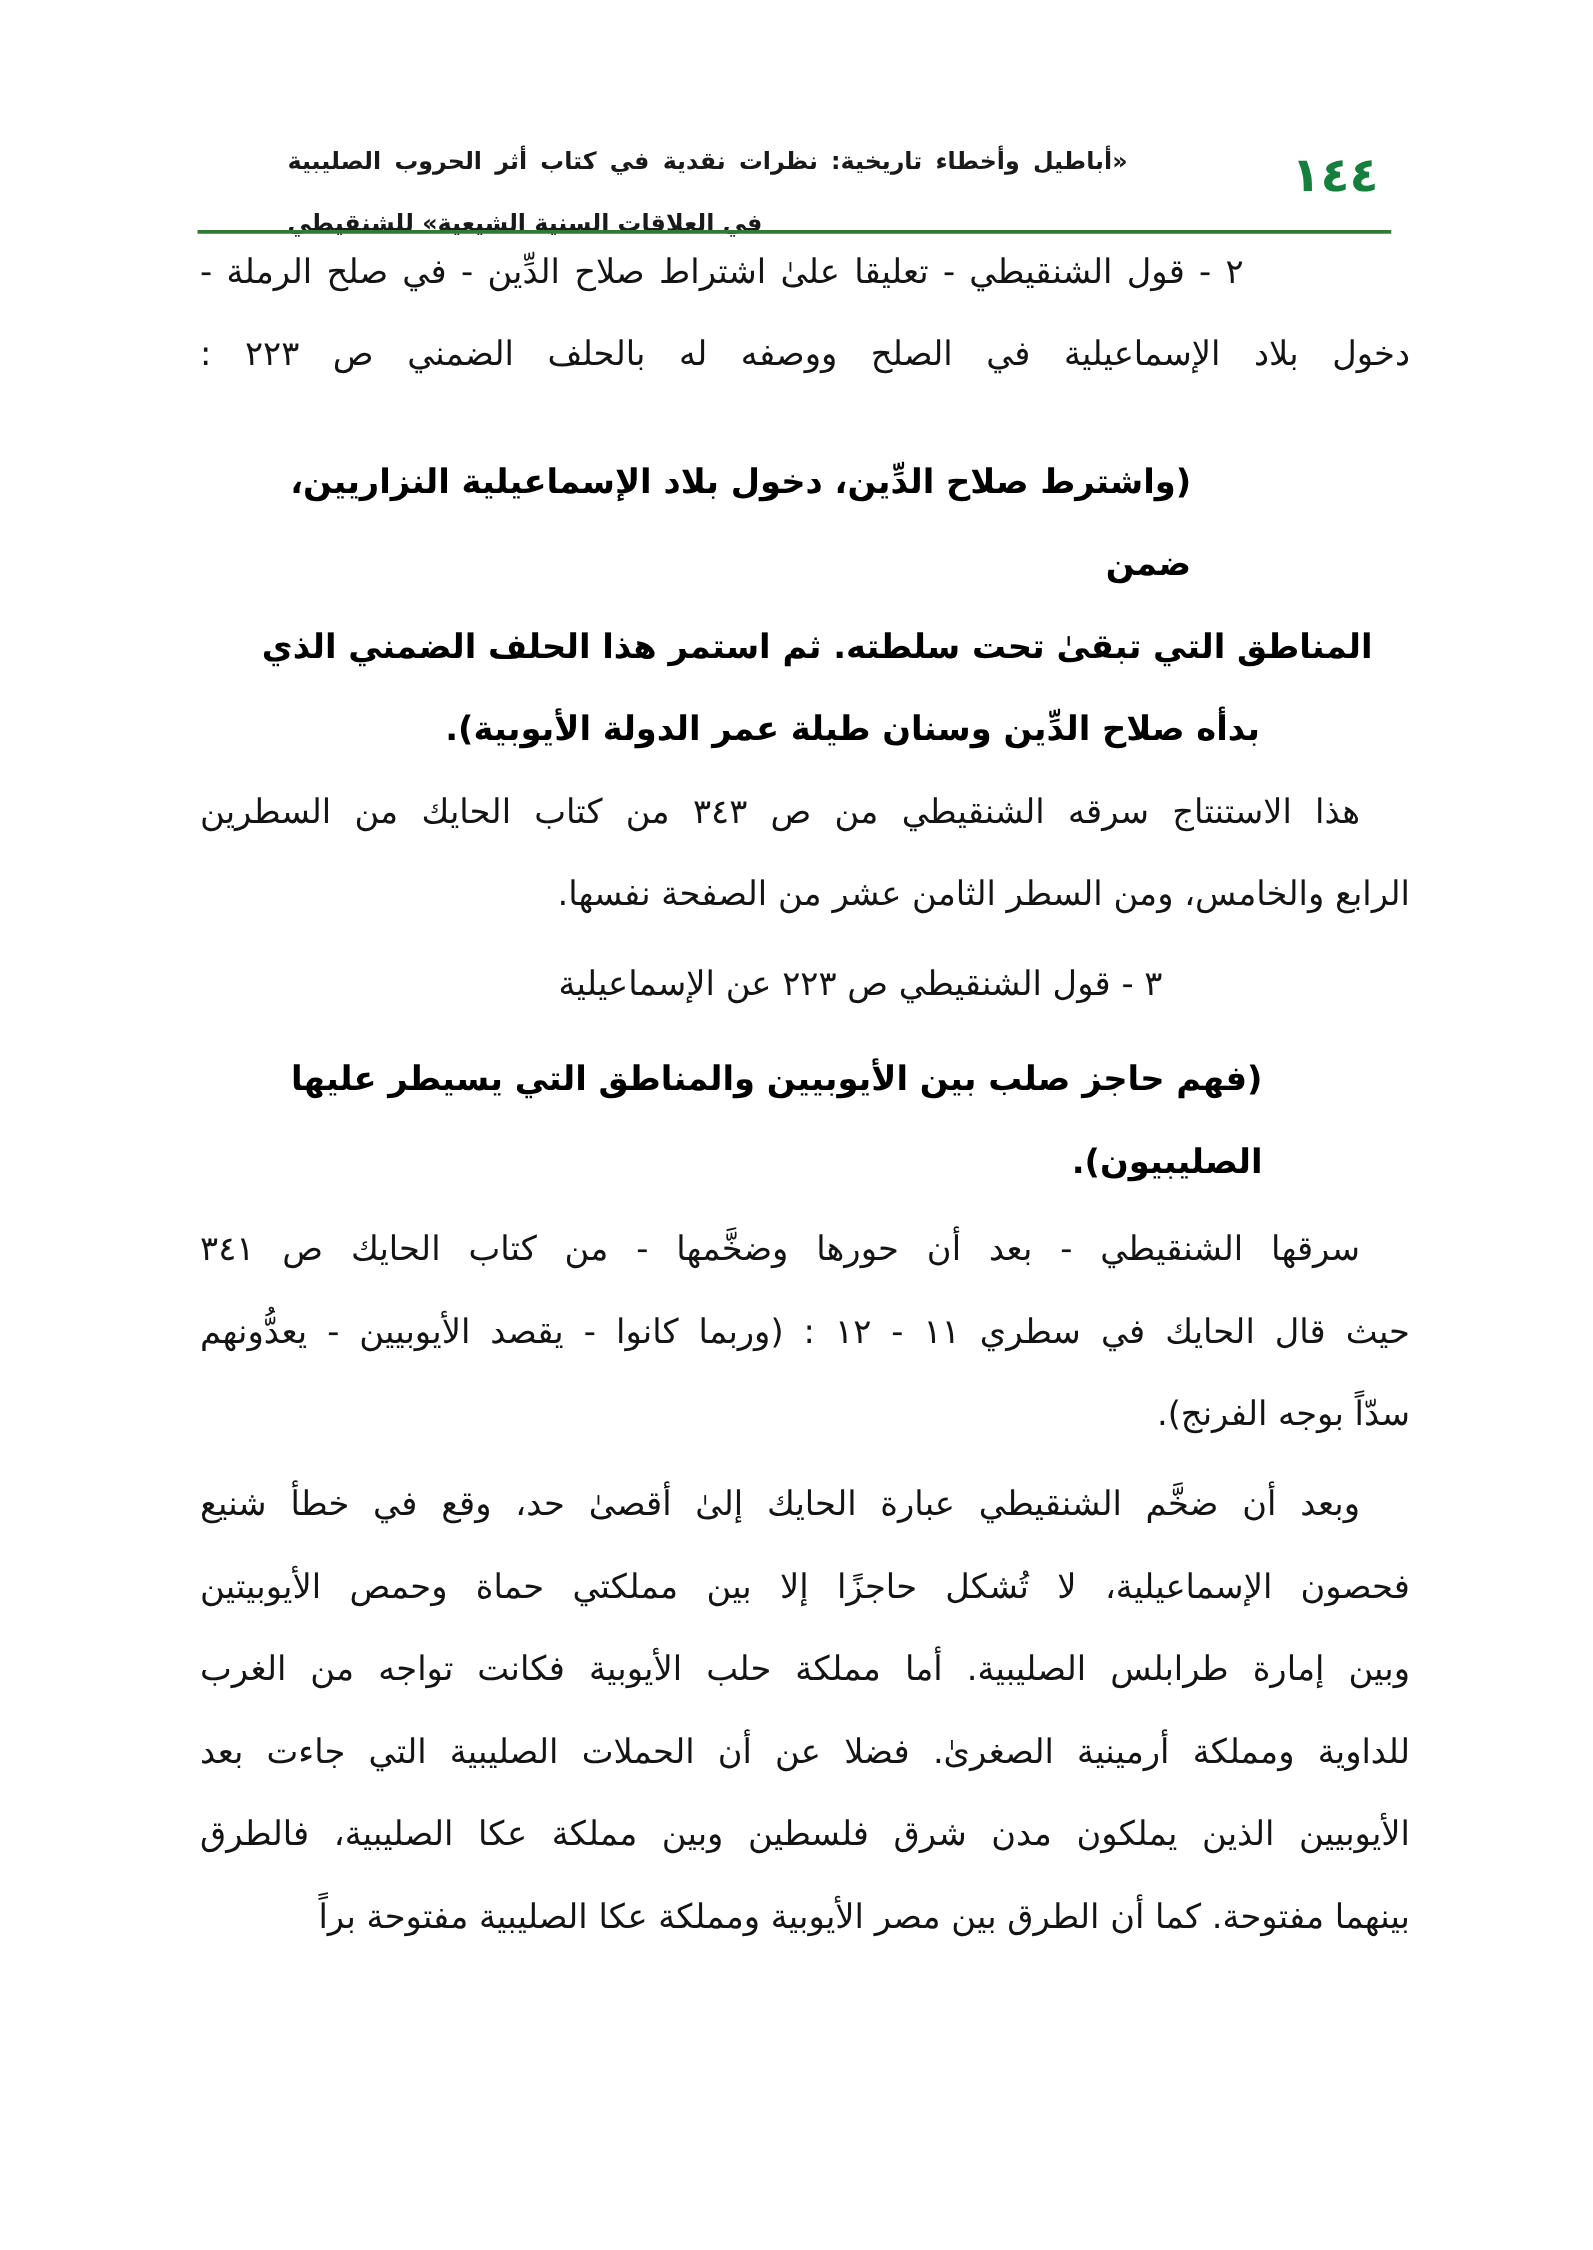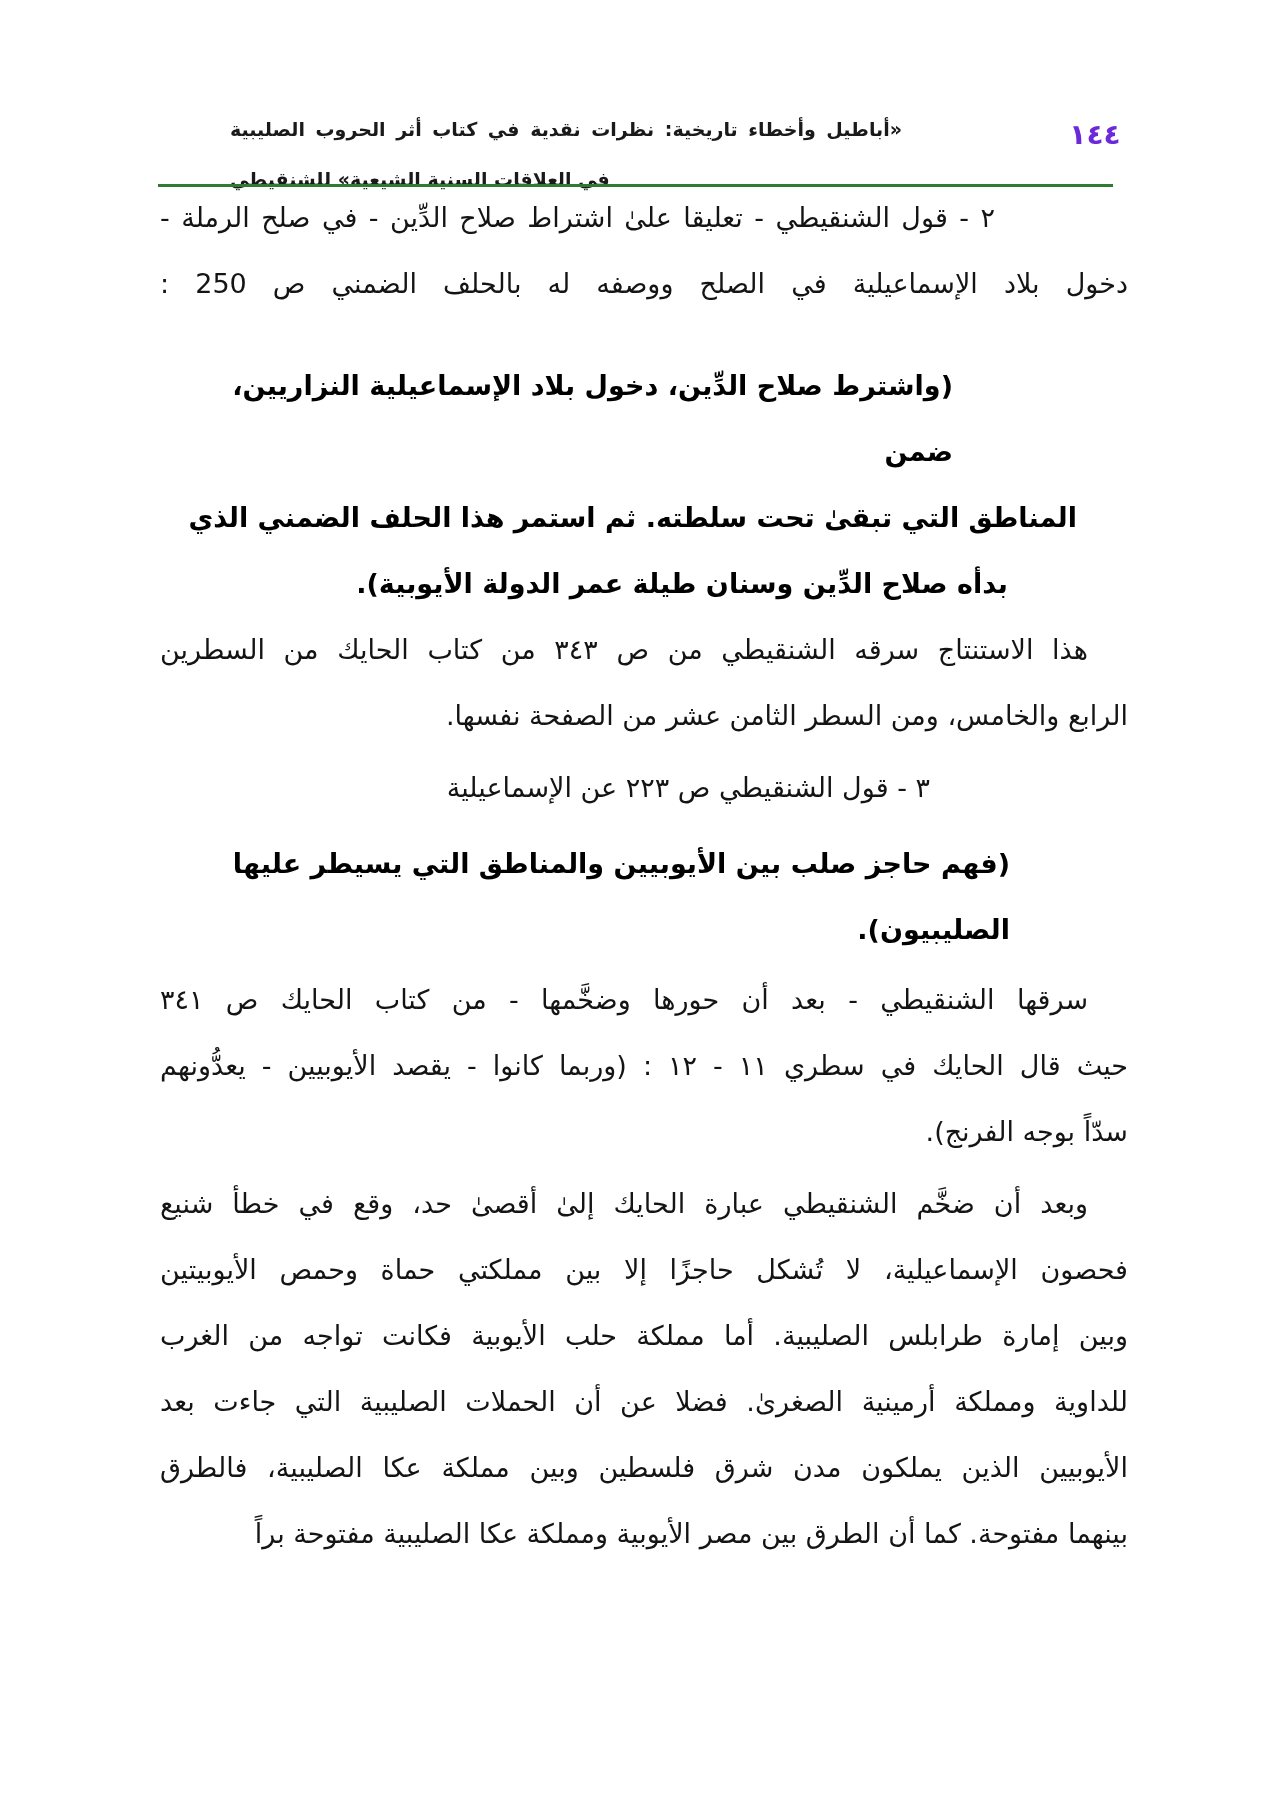--- a/index.html
+++ b/index.html
@@ -21,28 +21,28 @@
     direction: rtl;
     text-align: justify;
     text-align-last: left;
     font-size: 19px;
     font-weight: bold;
     line-height: 50px;
     color: #1a1a1a;
   }
   .page-num {
     position: absolute;
-    left: 1058px;
+    left: 1031px;
     top: 118px;
     width: 74px;
     text-align: center;
     direction: rtl;
-    font-size: 28px;
+    font-size: 38px;
     font-weight: bold;
-    color: #6d28d9;
+    color: #15803d;
   }
   .rule {
     position: absolute;
     left: 158px;
     top: 184px;
     width: 955px;
     height: 3px;
     background: #2f7b33;
   }
   
@@ -56,21 +56,21 @@
     line-height: 66px;
     color: #141414;
   }
   .ln { min-height: 66px; }
   .j  { text-align: justify; text-align-last: justify; }
   .r  { text-align: right; }
   .q  { font-weight: bold; text-align: right; color: #000000; }
   .i133 { padding-right: 133px; }
   .i40  { padding-right: 40px; }
   .mr175 { margin-right: 175px; }
-  .mr33  { margin-right: 51px; }
+  .mr33  { margin-right: 30px; }
   .mr120 { margin-right: 120px; }
   .mr118 { margin-right: 118px; }
   .mr198 { margin-right: 198px; }
   .g36 { margin-top: 36px; }
   .g6  { margin-top: 6px; text-align: right; }
   .g10 { margin-top: 10px; }
   .g4  { margin-top: 4px; }
 </style>
 </head>
 <body>
@@ -82,21 +82,21 @@
     <span>للشنقيطي</span>
   </div>
 
   <div class="page-num">١٤٤</div>
 
   <div class="rule"></div>
 
   <div class="body-text">
 
     <div class="ln j i133">٢ - قول الشنقيطي - تعليقا علىٰ اشتراط صلاح الدِّين - في صلح الرملة -</div>
-    <div class="ln j">دخول بلاد الإسماعيلية في الصلح ووصفه له بالحلف الضمني ص 250 :</div>
+    <div class="ln j">دخول بلاد الإسماعيلية في الصلح ووصفه له بالحلف الضمني ص ٢٢٣ :</div>
 
     <div class="ln q mr175 g36">(واشترط صلاح الدِّين، دخول بلاد الإسماعيلية النزاريين، ضمن</div>
     <div class="ln q mr33">المناطق التي تبقىٰ تحت سلطته. ثم استمر هذا الحلف الضمني الذي</div>
     <div class="ln q mr120">بدأه صلاح الدِّين وسنان طيلة عمر الدولة الأيوبية).</div>
 
     <div class="ln j i40">هذا الاستنتاج سرقه الشنقيطي من ص ٣٤٣ من كتاب الحايك من السطرين</div>
     <div class="ln r">الرابع والخامس، ومن السطر الثامن عشر من الصفحة نفسها.</div>
 
     <div class="ln r mr198 g6">٣ - قول الشنقيطي ص ٢٢٣ عن الإسماعيلية</div>
 

